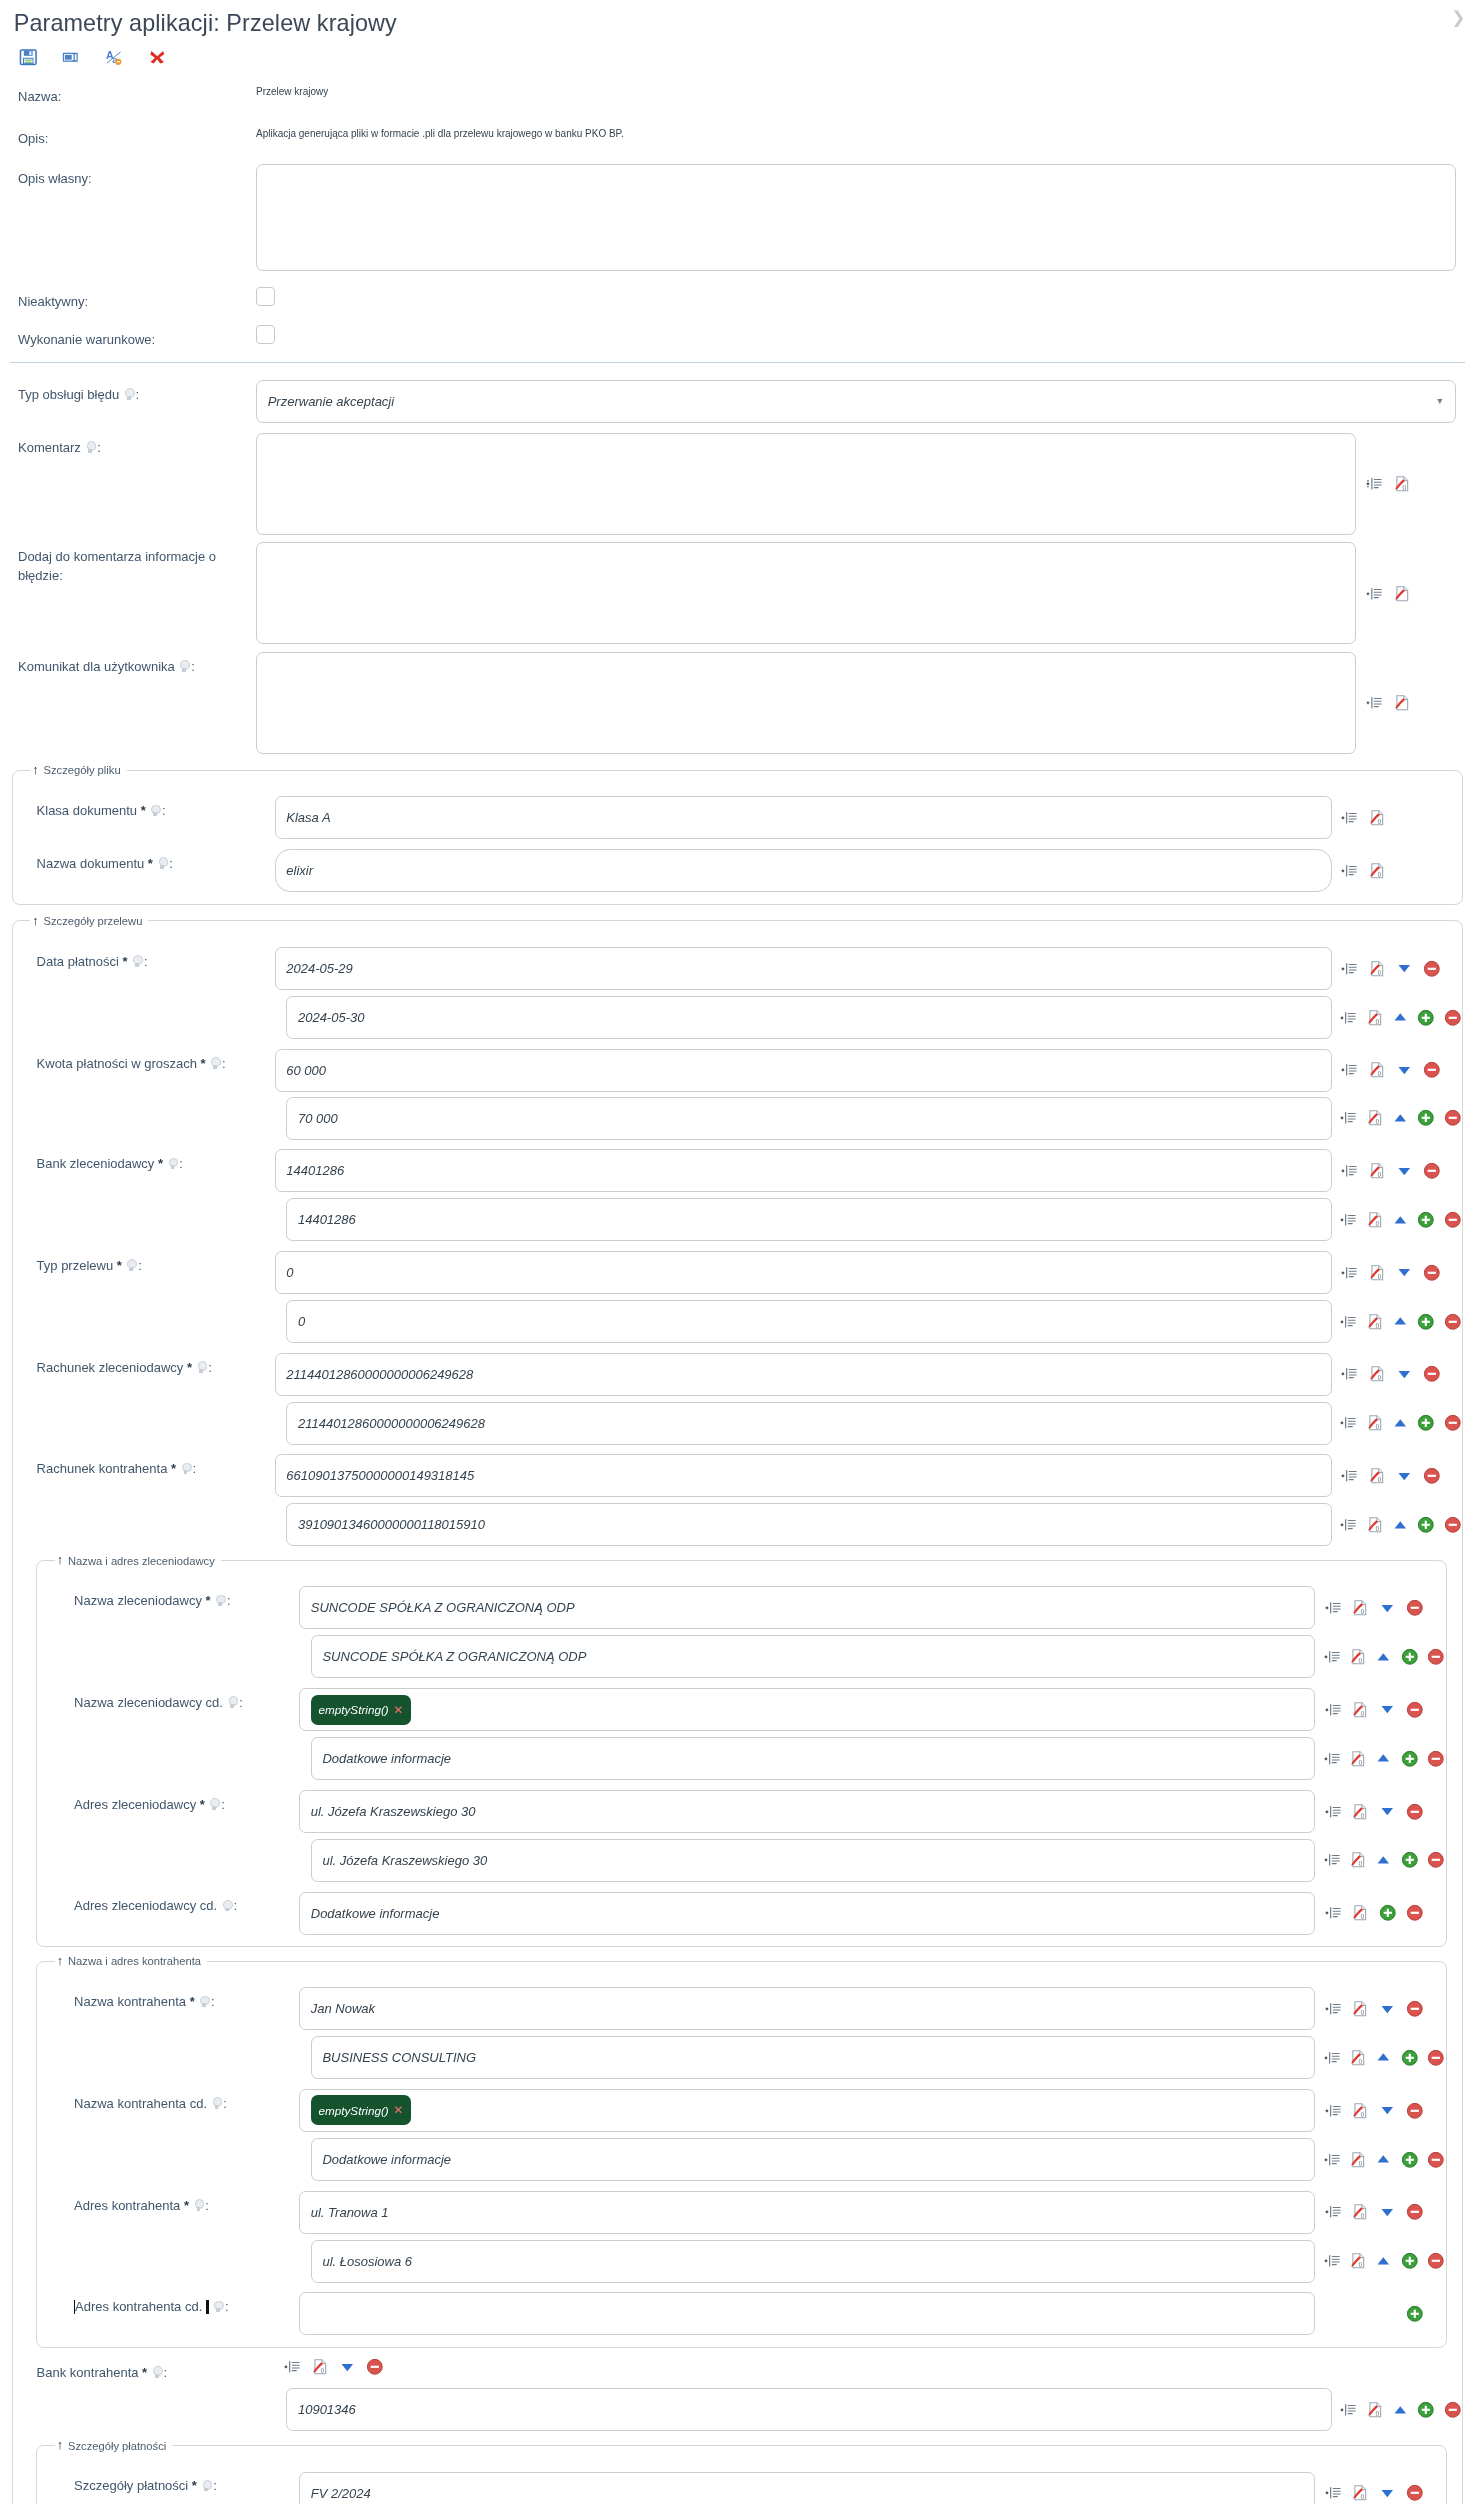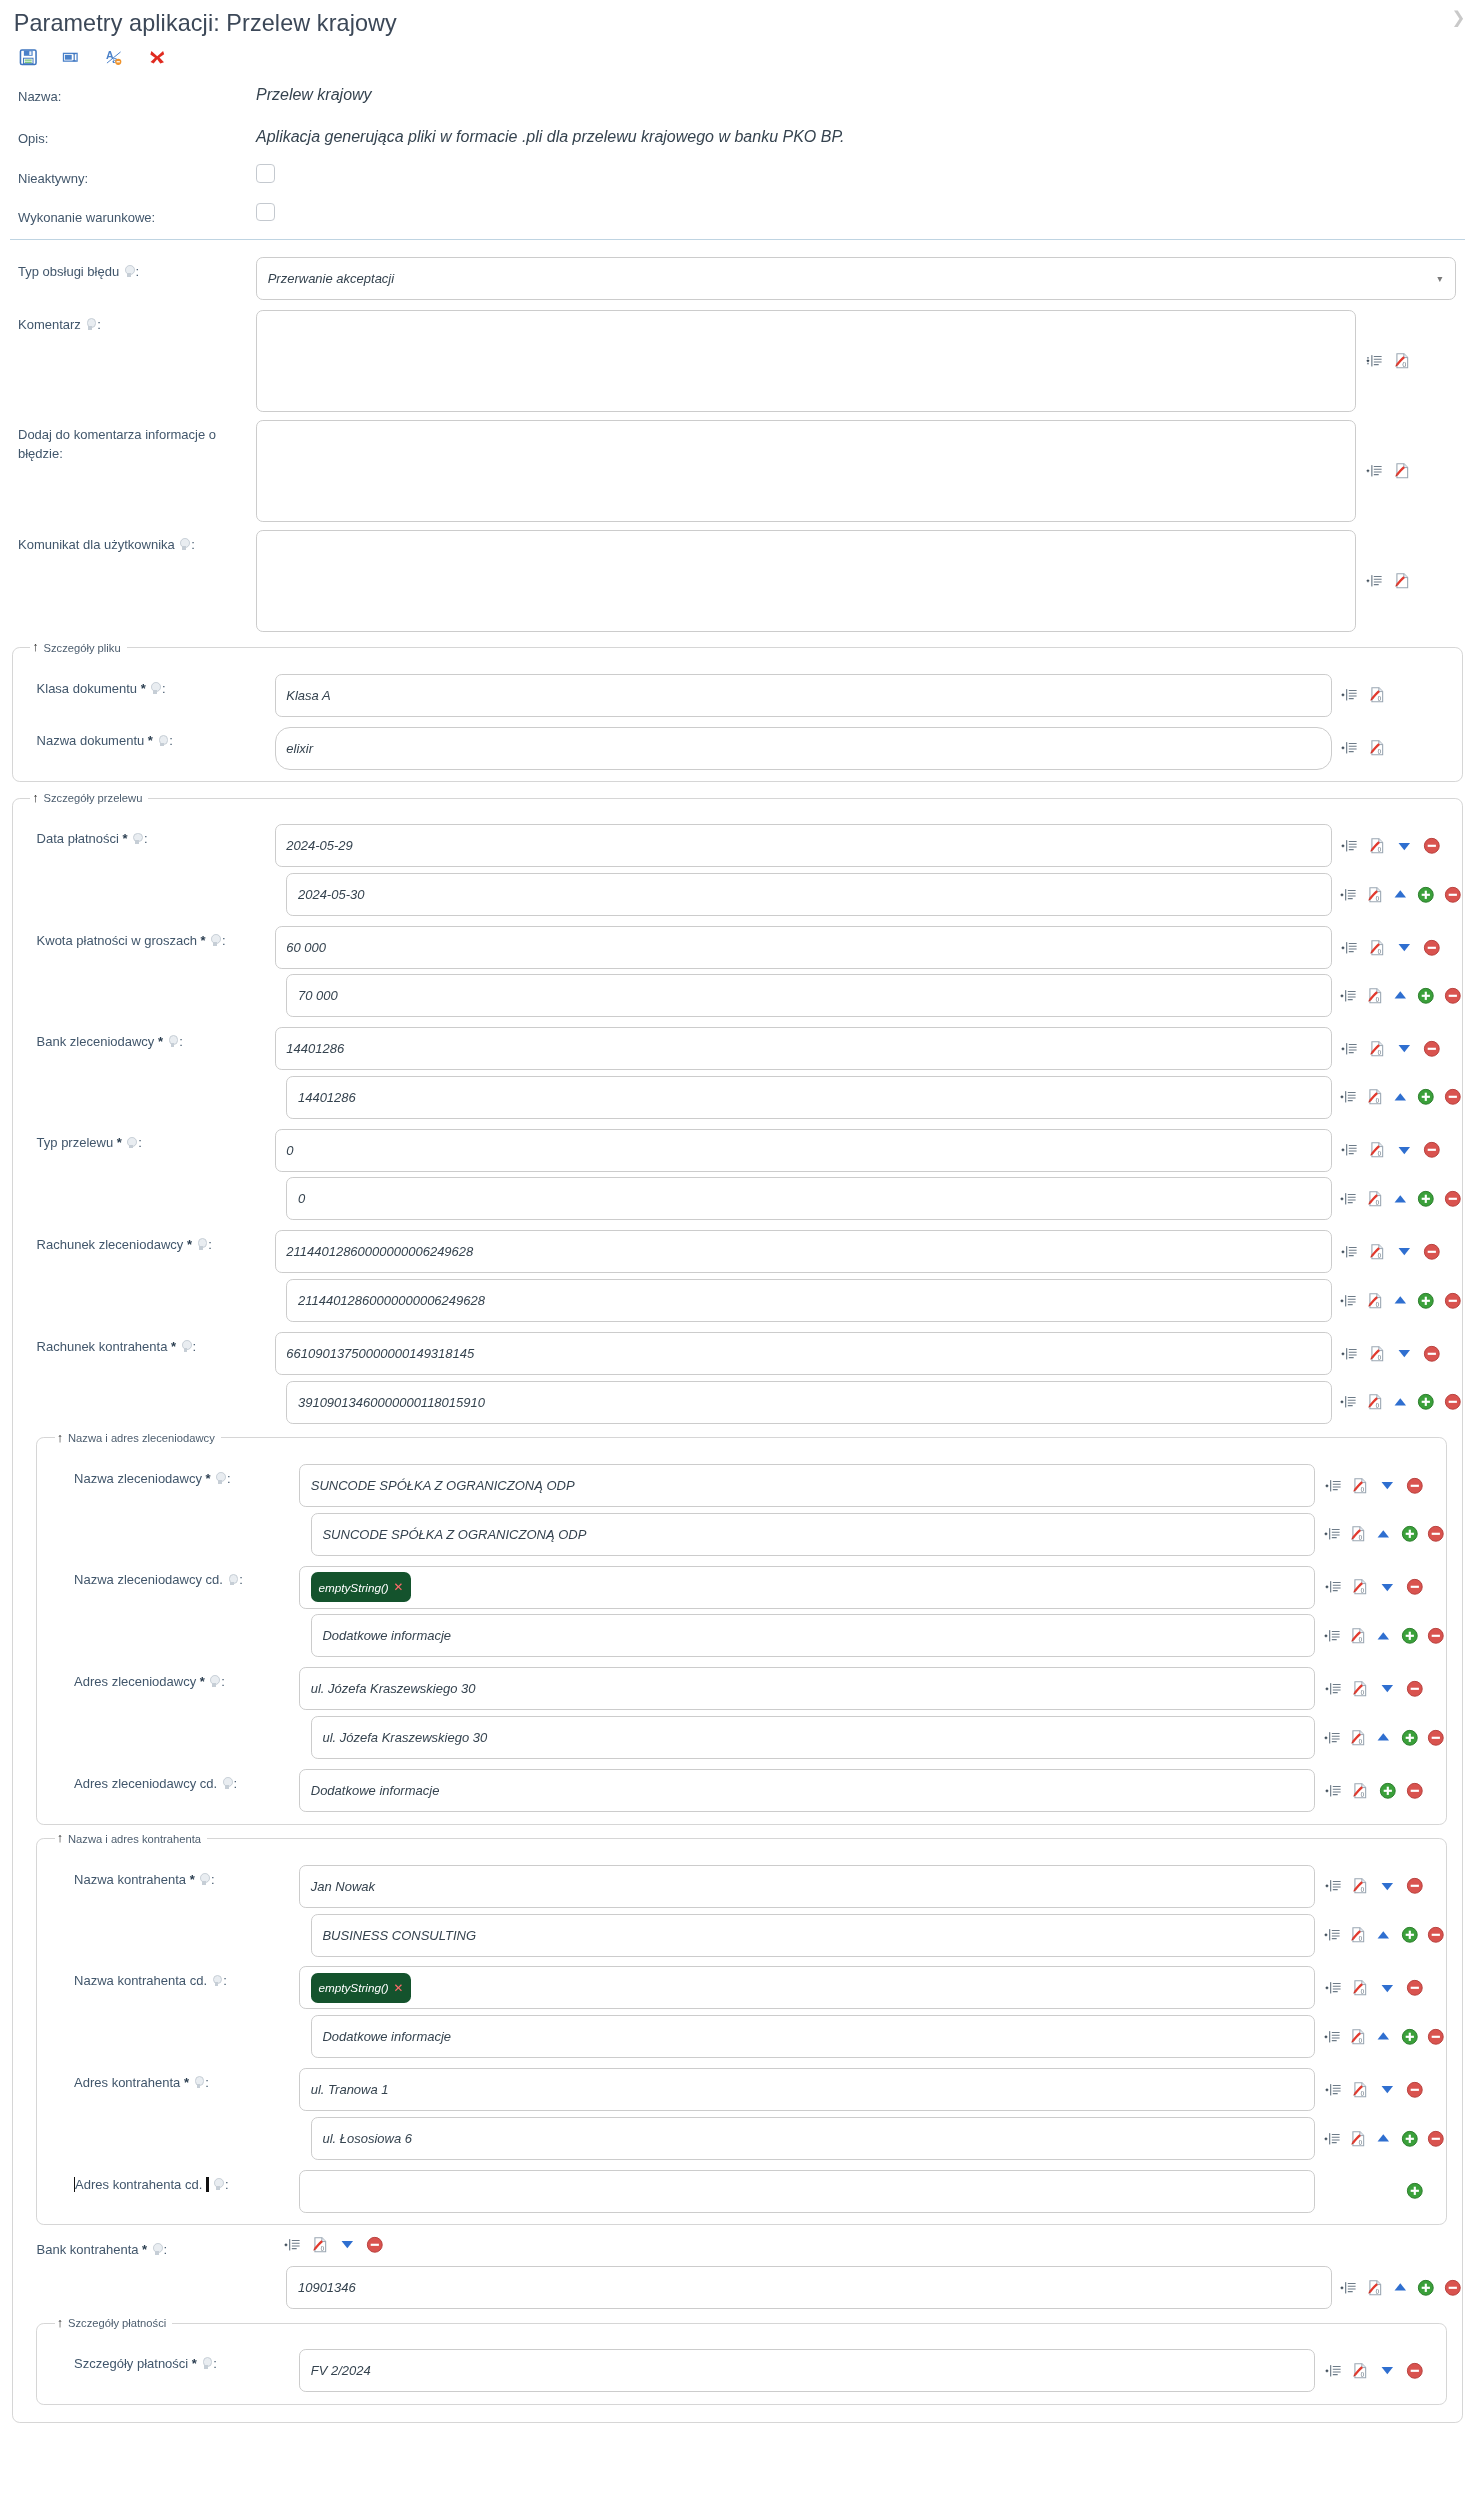--- a/index.html
+++ b/index.html
@@ -47,21 +47,21 @@
     width: 7.8px; height: 7.8px; border-radius: 50%;
     background: #e9edf1; border: 1px solid #c6ced6;
   }
   .bulb:after {
     content: ""; position: absolute; left: 2.9px; top: 7.8px;
     width: 3.9px; height: 3.9px; background: #c6ced6;
   }
   .ctl { flex: 1; display: flex; align-items: center; }
 
   
-  .static-val { font-size: 16px; color: #35434f; padding-top: 3.9px; font-style: italic; }
+  .static-val { font-size: 10px; color: #35434f; padding-top: 3.9px; }
 
   
   .inp {
     background: #fff;
     border: 1px solid #ccc;
     border-radius: 6.8px;
     font-size: 13px;
     color: #35434f;
     padding: 8.8px 10.7px;
     height: 43px;
@@ -166,20 +166,26 @@
     </div>
   </div>
 
   <div class="row" style="margin-top:17.6px;">
     <div class="lbl">Opis:</div>
     <div class="ctl">
       <div class="static-val">Aplikacja generująca pliki w formacie .pli dla przelewu krajowego w banku PKO BP.</div>
     </div>
   </div>
 
+  <div class="row" style="margin-top:15.6px;">
+    <div class="lbl">Opis własny:</div>
+    <div class="ctl" style="padding-right:25px;">
+      <div class="inp huge" style="flex:1;"></div>
+    </div>
+  </div>
 
   <div class="row" style="margin-top:15.6px;">
     <div class="lbl">Nieaktywny:</div>
     <div class="ctl">
       <div class="checkbox"></div>
     </div>
   </div>
 
   <div class="row" style="margin-top:13.7px;">
     <div class="lbl">Wykonanie warunkowe:</div>

